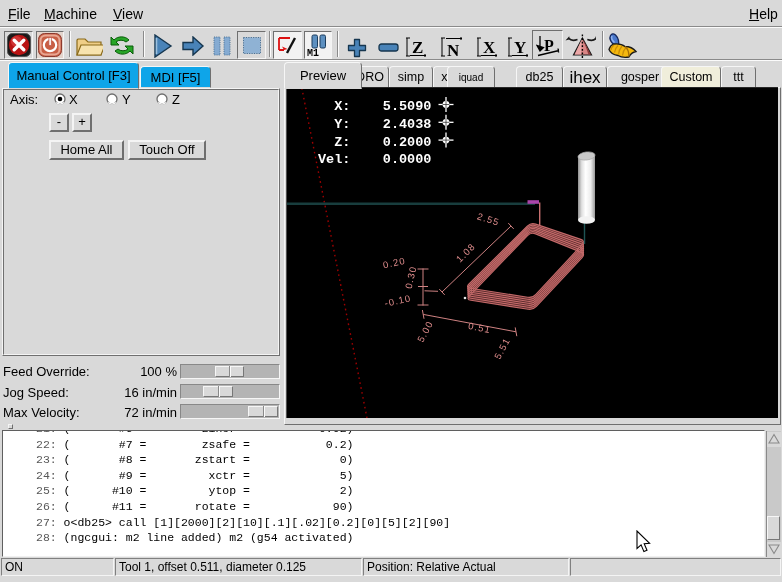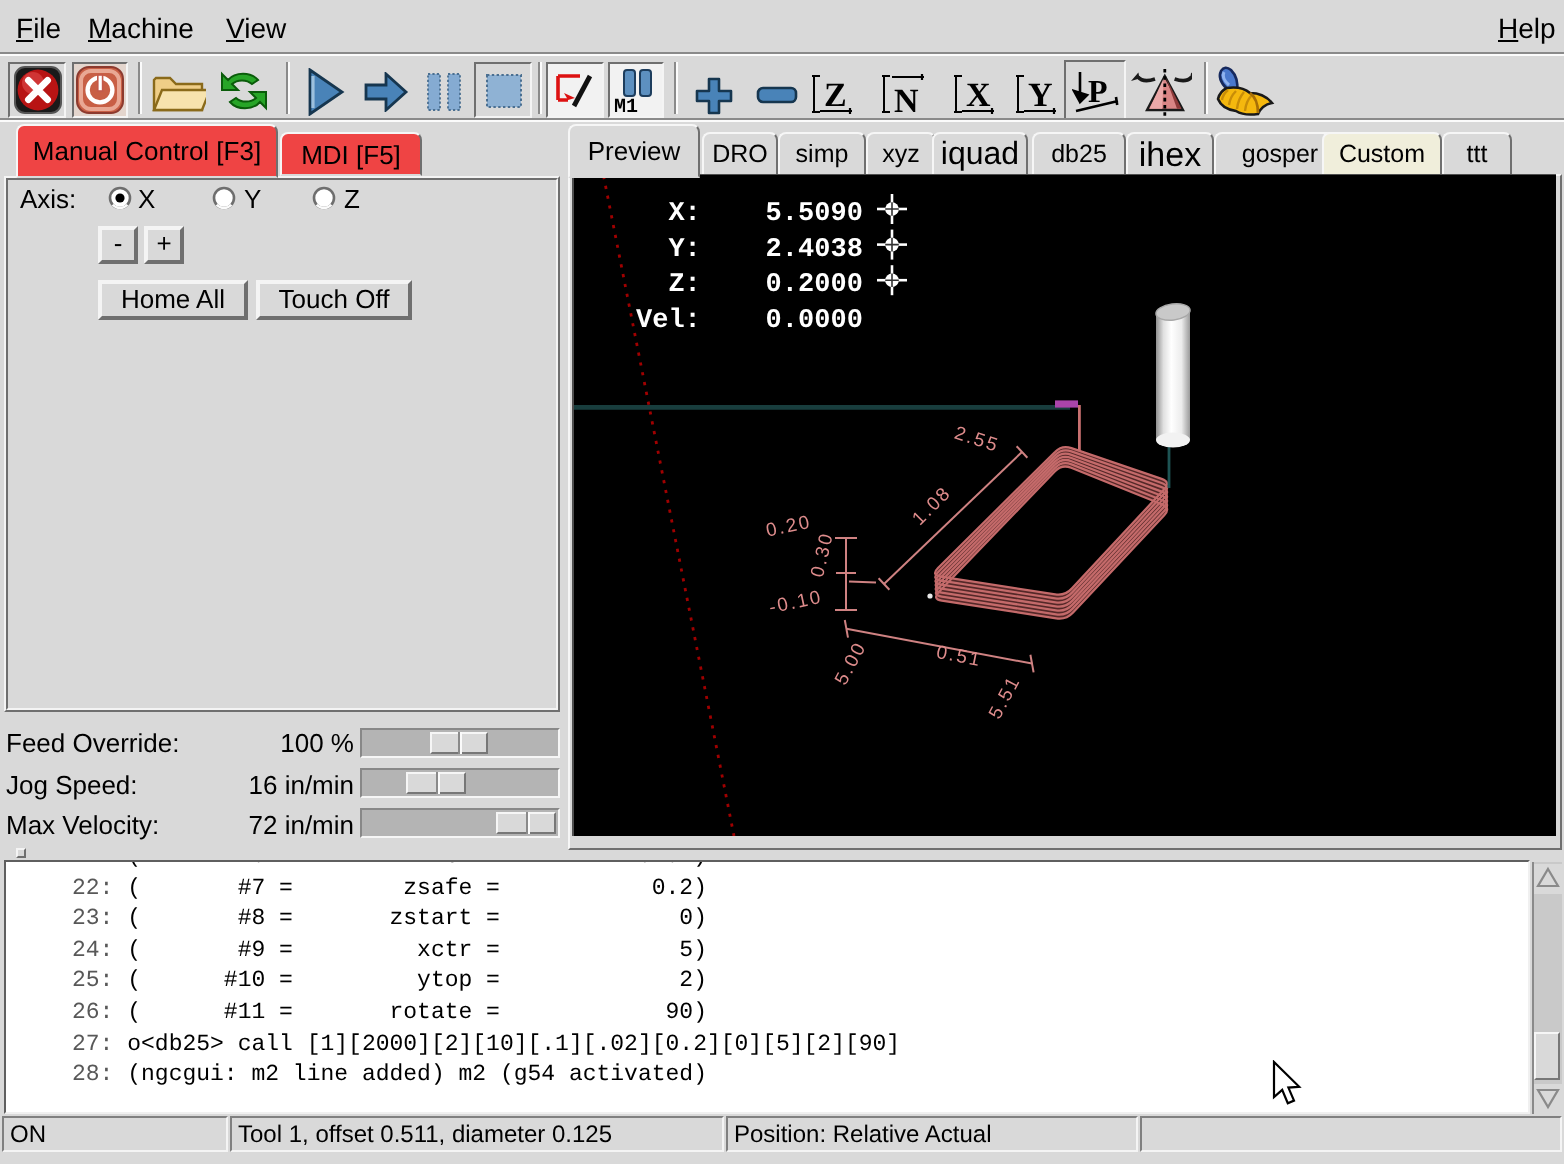--- a/index.html
+++ b/index.html
@@ -1,21 +1,21 @@
 <!DOCTYPE html>
 <html><head><meta charset="utf-8"><title>axis</title><style>
 *{margin:0;padding:0;box-sizing:border-box;}
 html,body{width:782px;height:582px;overflow:hidden;}
 #app{position:relative;width:782px;height:582px;background:#d9d9d9;
  font-family:"Liberation Sans",sans-serif;color:#000;}
 .abs{position:absolute;}
 .sunken1{border:1px solid;border-color:#6f6f6f #f4f4f4 #f4f4f4 #6f6f6f;}
 .hl{border-top:1px solid #8a8a8a;border-bottom:1px solid #fbfbfb;height:0;}
 .vl{border-left:1px solid #8a8a8a;border-right:1px solid #fbfbfb;width:0;}
-.tab{position:absolute;background:#ef4444;border:1px solid;border-color:#f6f6f6 #6f6f6f #d9d9d9 #f6f6f6;
+.tab{position:absolute;background:#0ea5e9;border:1px solid;border-color:#f6f6f6 #6f6f6f #d9d9d9 #f6f6f6;
  border-radius:4px 4px 0 0;font-size:13px;text-align:center;}
 .btn{position:absolute;border:2px solid;border-color:#f4f4f4 #6f6f6f #6f6f6f #f4f4f4;background:#d9d9d9;
  font-size:13px;text-align:center;font-family:"Liberation Sans",sans-serif;}
 .trough{position:absolute;background:#b4b4b4;border:1px solid;border-color:#888 #f6f6f6 #f6f6f6 #888;}
 .shandle{position:absolute;background:#d9d9d9;border:1px solid;border-color:#f6f6f6 #777 #777 #f6f6f6;}
 .cell{position:absolute;border:1px solid;border-color:#808080 #f4f4f4 #f4f4f4 #808080;font-size:12px;
  line-height:16px;padding-left:3px;white-space:nowrap;overflow:hidden;}
 .glabel{position:absolute;font-size:13px;white-space:nowrap;}
 </style></head>
 <body>
@@ -168,25 +168,25 @@
     <div class="glabel" style="left:80px;top:385px;width:97px;text-align:right;">16 in/min</div>
     <div class="trough" style="left:180px;top:384px;width:100px;height:15px;"></div>
     <div class="shandle" style="left:203px;top:386px;width:30px;height:11px;"></div>
     <div class="abs vl" style="left:218px;top:386px;height:11px;"></div>
     <div class="glabel" style="left:3px;top:405px;">Max Velocity:</div>
     <div class="glabel" style="left:80px;top:405px;width:97px;text-align:right;">72 in/min</div>
     <div class="trough" style="left:180px;top:404px;width:100px;height:15px;"></div>
     <div class="shandle" style="left:248px;top:406px;width:30px;height:11px;"></div>
     <div class="abs vl" style="left:263px;top:406px;height:11px;"></div>
 <div class="abs" style="left:284px;top:87px;width:497px;height:338px;border:1px solid;border-color:#f6f6f6 #6f6f6f #6f6f6f #f6f6f6;background:#d9d9d9;z-index:1;"></div>
-    <div class="tab" style="left:284px;top:62px;width:66px;height:27px;line-height:25px;background:#d9d9d9;z-index:3;">Preview</div>
+    <div class="tab" style="left:284px;top:62px;width:78px;height:27px;line-height:25px;background:#d9d9d9;z-index:3;">Preview</div>
     <div class="tab" style="left:351px;top:66px;width:38px;height:22px;line-height:21px;background:#d9d9d9;z-index:2;font-size:12.5px;">DRO</div>
     <div class="tab" style="left:389px;top:66px;width:44px;height:22px;line-height:21px;background:#d9d9d9;z-index:2;font-size:12.5px;">simp</div>
     <div class="tab" style="left:433px;top:66px;width:35px;height:22px;line-height:21px;background:#d9d9d9;z-index:2;font-size:12.5px;">xyz</div>
-    <div class="tab" style="left:466px;top:66px;width:48px;height:22px;line-height:21px;background:#d9d9d9;z-index:2;font-size:16px;">iquad</div>
+    <div class="tab" style="left:447px;top:66px;width:48px;height:22px;line-height:21px;background:#d9d9d9;z-index:2;font-size:10px;">iquad</div>
     <div class="tab" style="left:516px;top:66px;width:47px;height:22px;line-height:21px;background:#d9d9d9;z-index:2;font-size:12.5px;">db25</div>
     <div class="tab" style="left:563px;top:66px;width:44px;height:22px;line-height:21px;background:#d9d9d9;z-index:2;font-size:17px;">ihex</div>
     <div class="tab" style="left:607px;top:66px;width:66px;height:22px;line-height:21px;background:#d9d9d9;z-index:2;font-size:12.5px;">gosper</div>
     <div class="tab" style="left:661px;top:66px;width:60px;height:22px;line-height:21px;background:#f0eedb;z-index:2;font-size:12.5px;">Custom</div>
     <div class="tab" style="left:721px;top:66px;width:35px;height:22px;line-height:21px;background:#d9d9d9;z-index:2;font-size:12.5px;">ttt</div>
 <svg class="abs" style="left:286px;top:87px;z-index:2;" width="492" height="331" viewBox="286 87 492 331">
       <rect x="286" y="87" width="492" height="331" fill="#000"></rect>
       <path d="M286.5,418 L286.5,87 L778,87" fill="none" stroke="#4f4f4f" stroke-width="1"></path>
       <line x1="301.8" y1="88" x2="367" y2="418" stroke="#a00000" stroke-width="1.4" stroke-dasharray="1.6,3.4"></line>
       <line x1="287" y1="203.7" x2="535" y2="203.7" stroke="#183d3d" stroke-width="2.4"></line>

